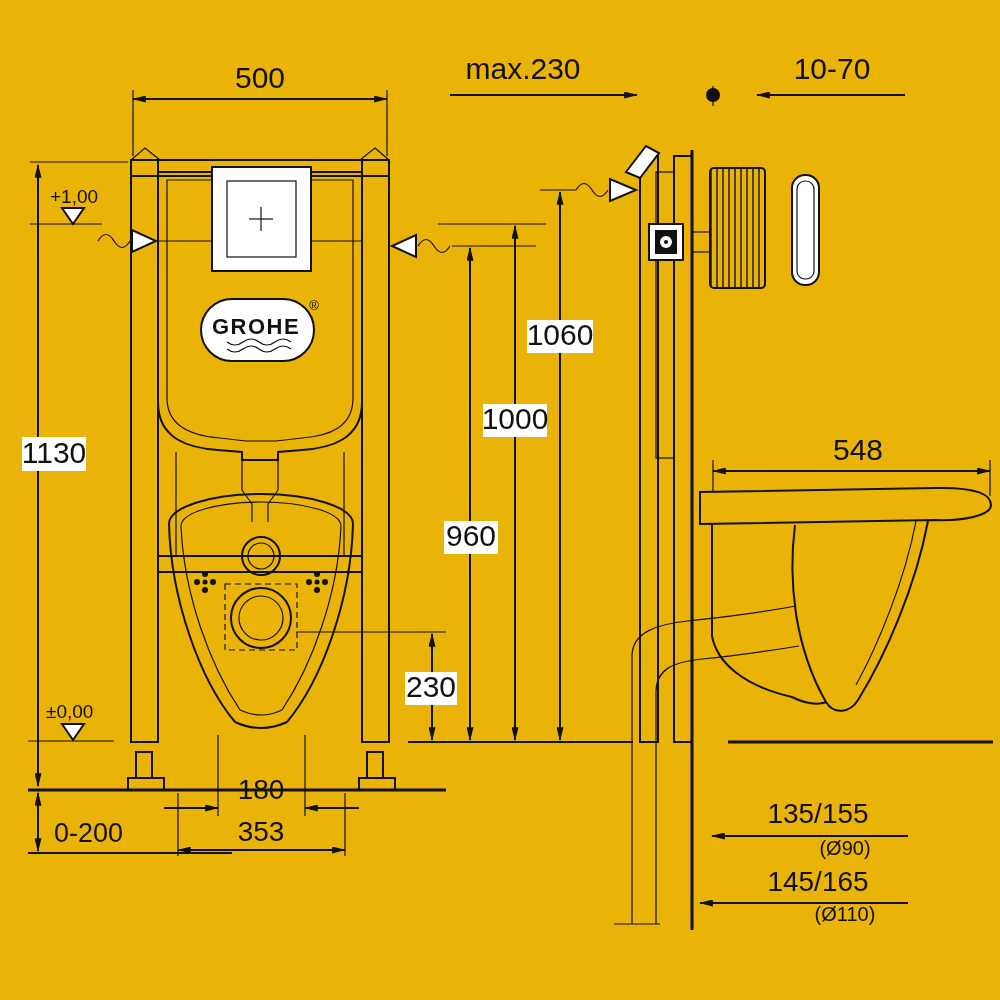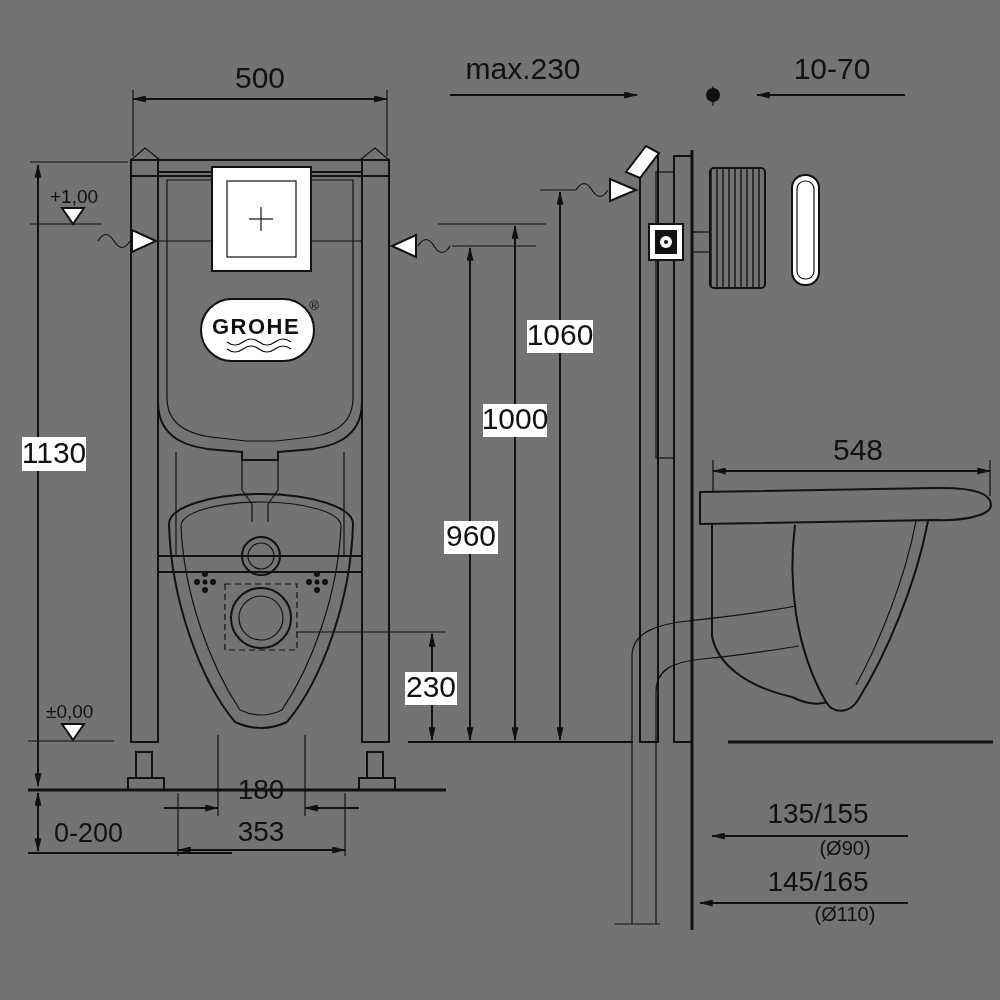--- a/index.html
+++ b/index.html
@@ -1,16 +1,16 @@
 <!DOCTYPE html>
 <html><head>
 <meta charset="utf-8">
 <style>
   html,body{margin:0;padding:0;background:#fff;}
-  .page{width:1000px;height:1000px;position:relative;background:#737373;overflow:hidden;}
+  .page{width:1000px;height:1000px;position:relative;background:#eab308;overflow:hidden;}
   svg{display:block;}
   text{font-family:"Liberation Sans","DejaVu Sans",sans-serif;fill:#111;}
   .t30{font-size:30px;} .t28{font-size:28px;} .t27{font-size:27px;}
   .t20{font-size:20px;} .t19{font-size:19px;} .t13{font-size:13px;}
   .mid{text-anchor:middle;}
   .logo{font-size:22px;font-weight:bold;letter-spacing:1.5px;text-anchor:middle;}
   .ln{stroke:#111;fill:none;stroke-width:2;}
   .thin{stroke:#111;fill:none;stroke-width:1.2;}
   .dim{stroke:#111;fill:none;stroke-width:2;}
   .ext{stroke:#111;fill:none;stroke-width:1.2;}

